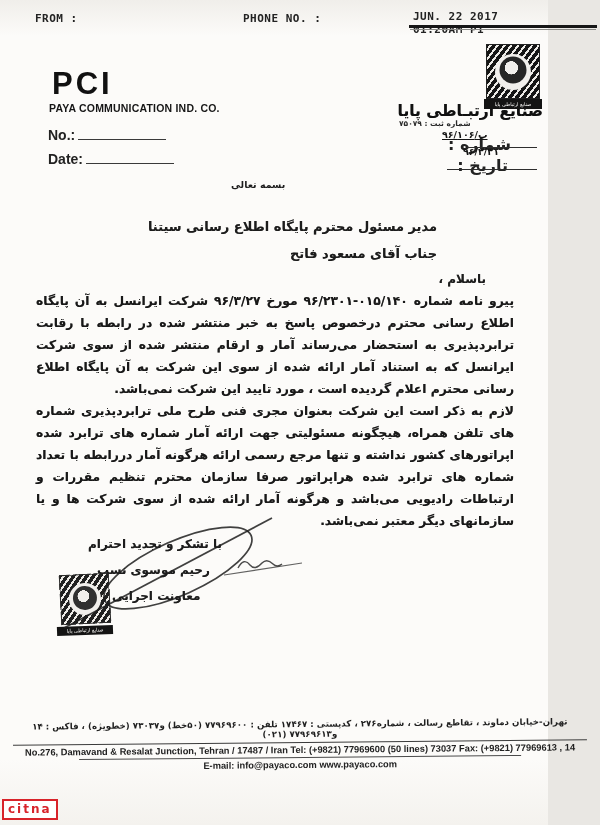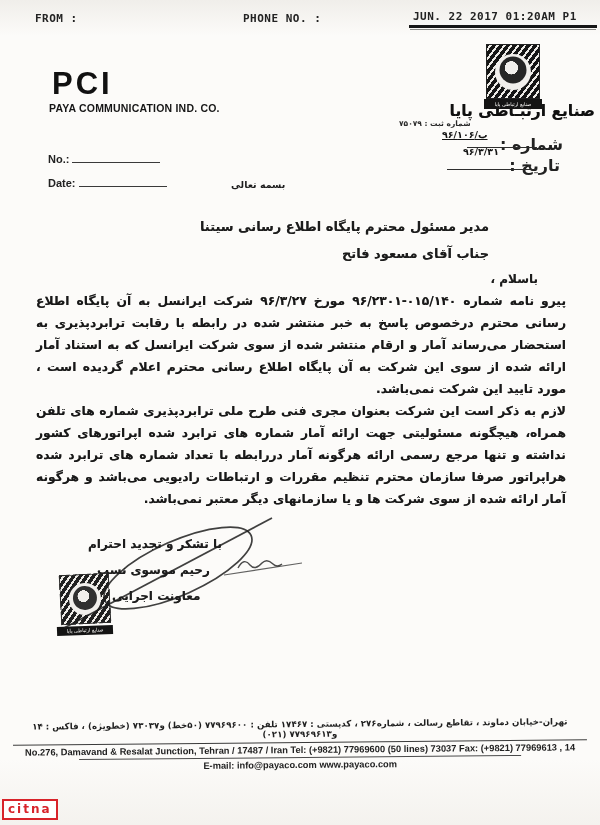--- a/index.html
+++ b/index.html
@@ -1,32 +1,32 @@
 <!DOCTYPE html>
 <html lang="fa"><head>
 <meta charset="utf-8">
 <style>
   html,body{margin:0;padding:0;}
   body{width:600px;height:825px;overflow:hidden;background:#e9e7e3;}
   .page{
-    position:relative;width:600px;height:825px;
+    position:relative;width:548px;height:825px;
     background:linear-gradient(180deg,#f0eeea 0,#fcfbf9 36px,#fcfbf9 92%,#f4f2ee 100%);
     font-family:"DejaVu Sans",sans-serif;color:#1c1c1c;
   }
   .abs{position:absolute;}
   .mono{font-family:"DejaVu Sans Mono",monospace;font-size:11px;font-weight:600;letter-spacing:.5px;color:#232323;}
   .fa{direction:rtl;unicode-bidi:embed;font-family:"DejaVu Sans",sans-serif;}
   .ltrnum{direction:ltr;unicode-bidi:isolate;}
   .ink{text-shadow:0 0 .4px rgba(20,20,20,.5);}
   
   .fax-underline{left:409px;top:25px;width:188px;height:3px;background:#161616;box-shadow:0 3px 0 -1px #8a8a86;}
   
   .pci{left:52px;top:66px;font-family:"Liberation Sans",sans-serif;font-weight:bold;font-size:31px;letter-spacing:3px;color:#111;}
   .pci-sub{left:49px;top:102px;font-family:"Liberation Sans",sans-serif;font-weight:bold;font-size:10.5px;letter-spacing:.2px;color:#161616;}
-  .en-field{font-family:"Liberation Sans",sans-serif;font-size:11px;font-weight:600;color:#222;margin-top:25px;}
+  .en-field{font-family:"Liberation Sans",sans-serif;font-size:14px;font-weight:600;color:#222;}
   .fline{display:inline-block;width:88px;border-bottom:1.6px solid #3a3a3a;height:10px;margin-left:3px;}
   
   .hatchbox{background:repeating-linear-gradient(127deg,#151515 0px,#151515 3.5px,#eceae6 3.5px,#eceae6 5.5px);box-shadow:0 0 0 1px #222 inset;}
   .logo-top{left:486px;top:44px;width:54px;height:55px;}
   .logo-circle{position:absolute;left:50%;top:50%;transform:translate(-50%,-50%);width:36px;height:36px;border-radius:50%;background:#f1efec;}
   .logo-core{position:absolute;left:50%;top:46%;transform:translate(-50%,-50%);width:27px;height:27px;border-radius:50%;
              background:radial-gradient(circle at 44% 42%,#f1efec 0 30%,#262626 31% 100%);}
   .banner{background:#141414;color:#fcfbf9;font-size:5px;line-height:10px;text-align:center;overflow:hidden;white-space:nowrap;}
   .banner-top{left:484px;top:99px;width:58px;height:10px;z-index:3;}
   .co-fa{right:5px;top:102px;font-size:15.5px;font-weight:bold;color:#101010;letter-spacing:-.3px;z-index:2;}

